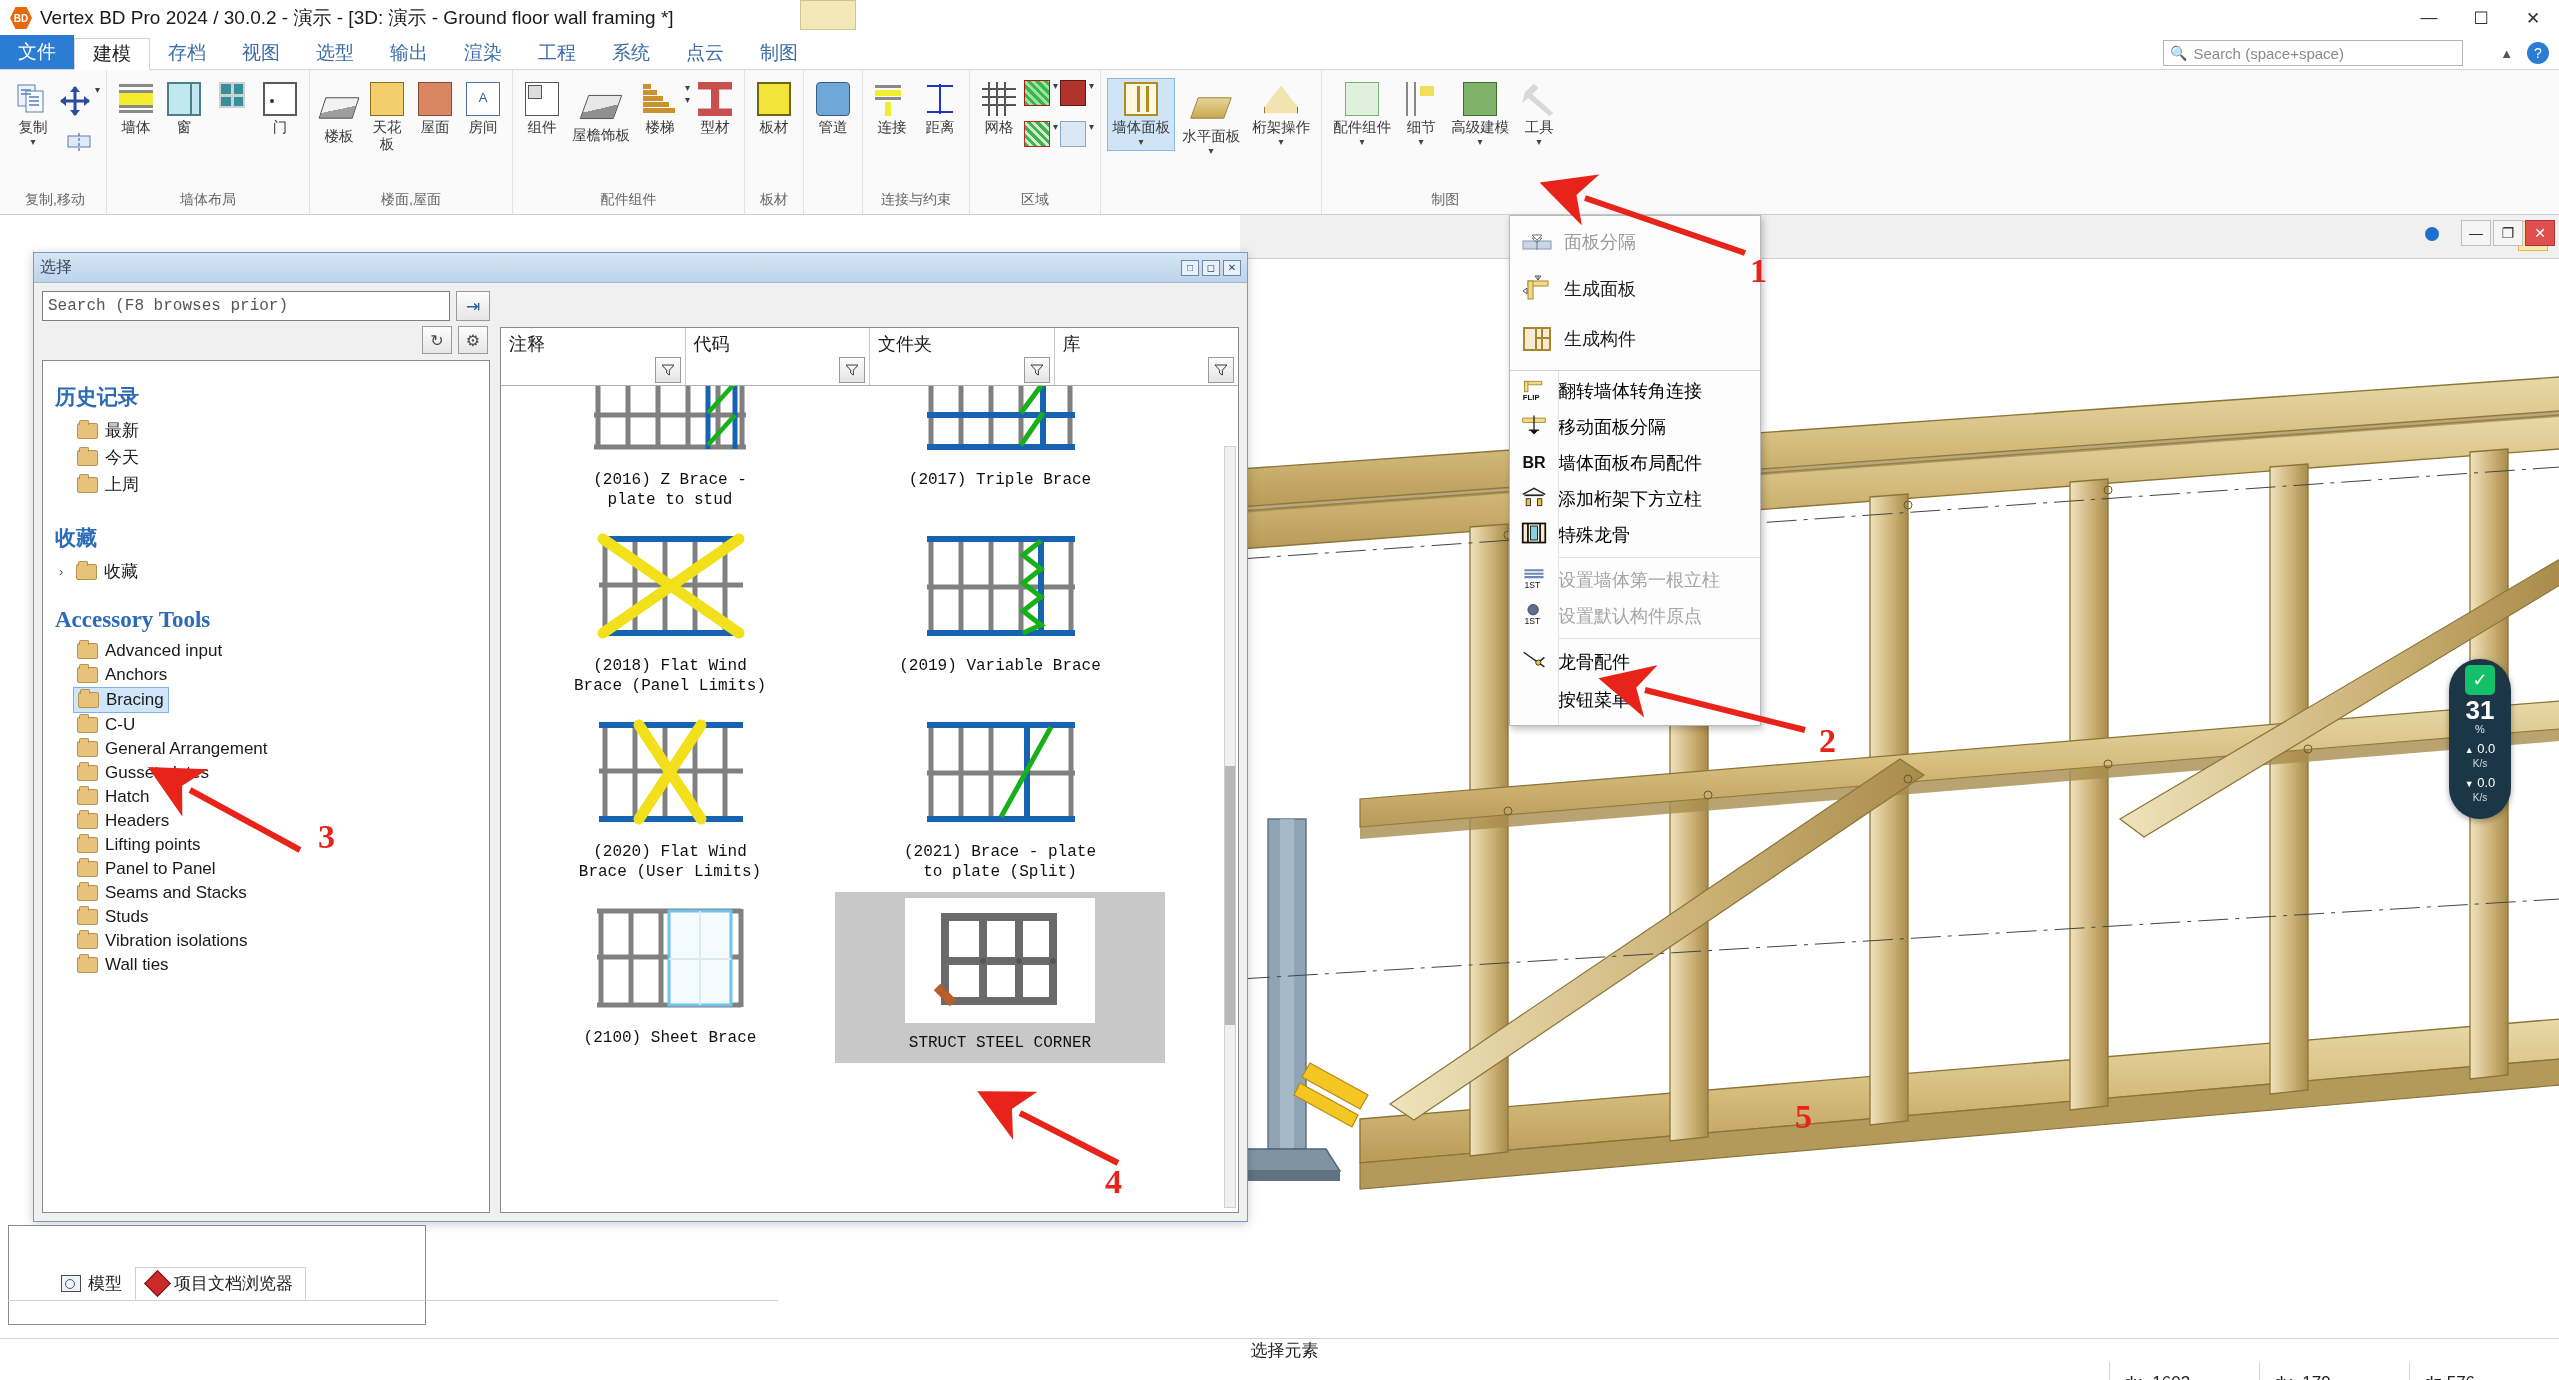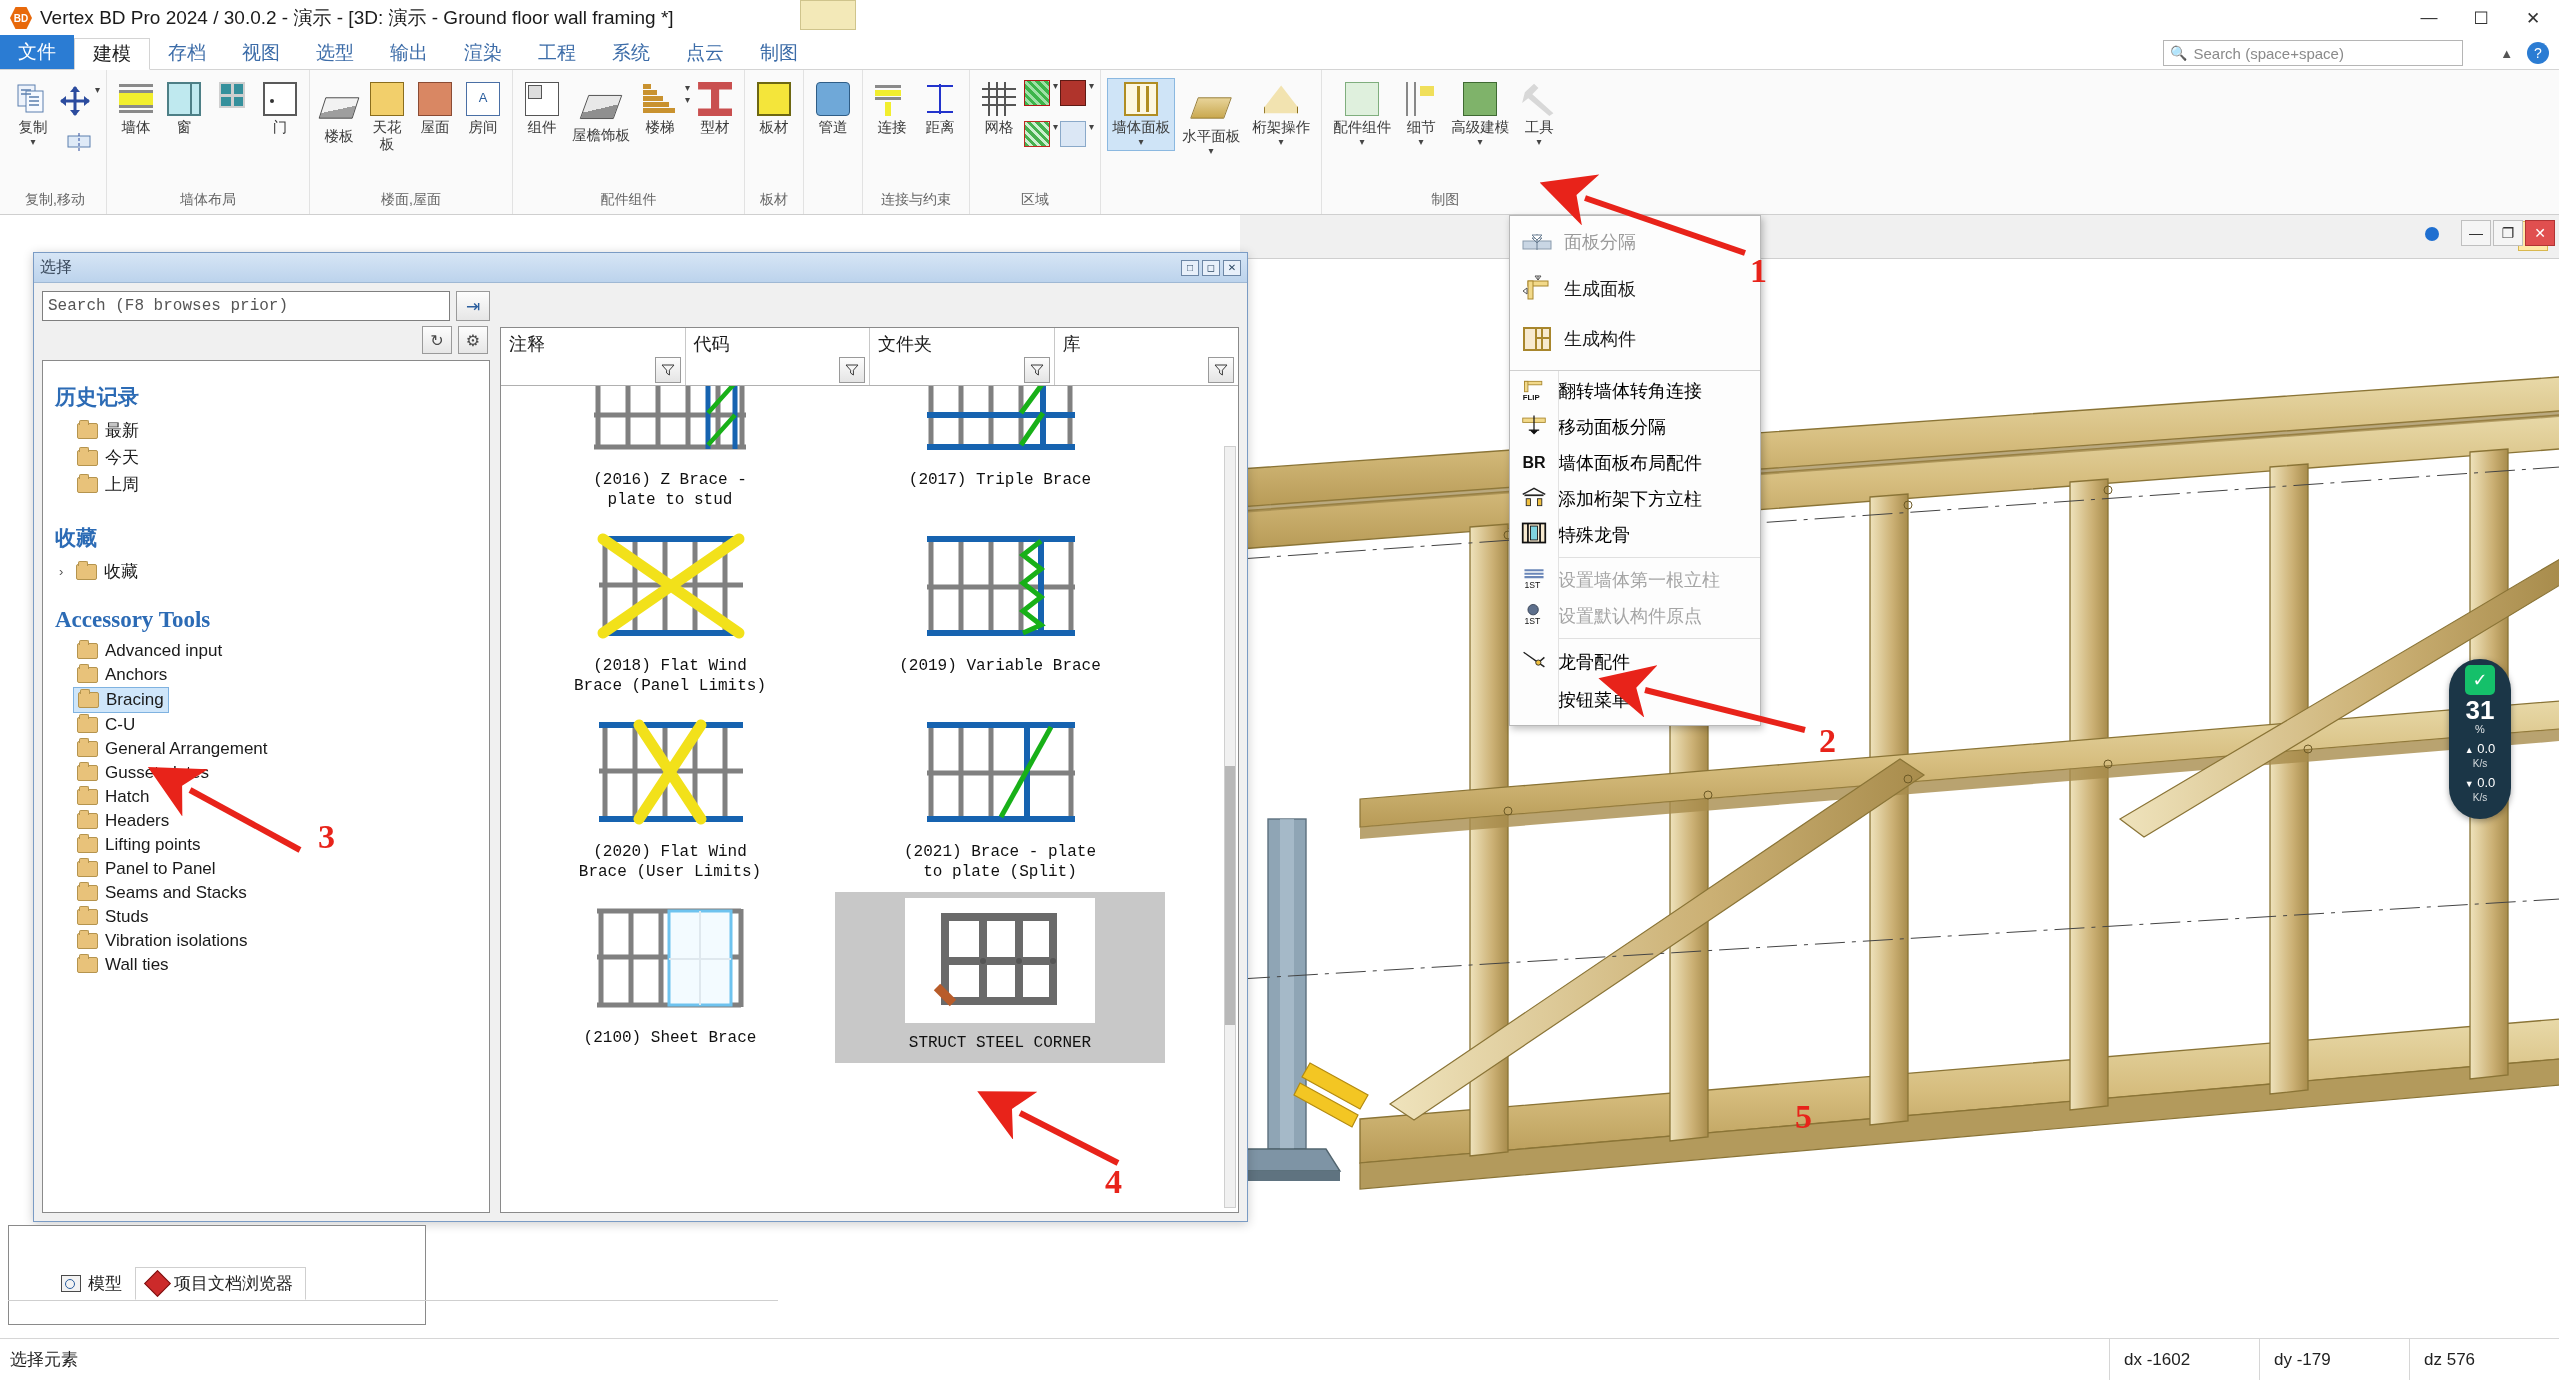--- a/index.html
+++ b/index.html
@@ -263,21 +263,21 @@
          border:1px solid transparent; }
   .ttab.active{ background:#fff;border:1px solid #cfcfcf;border-bottom-color:#fff; }
   .ic-model{ width:20px;height:17px;border:1.5px solid #4a4a4a;background:#f3f3f3;position:relative;}
   .ic-model:after{content:"";position:absolute;left:3px;top:3px;width:8px;height:8px;border-radius:50%;
                   border:1.5px solid #2b5e9e;}
   .ic-diamond{ width:19px;height:19px;background:#cc2a2a;transform:rotate(45deg);border:1px solid #7a1414;}
 
   
   .statusbar{
     position:absolute; left:0; right:0; bottom:0; height:42px; background:#fff;
-    border-top:1px solid #d6d6d6; display:flex; align-items:center;
+    border-top:1px solid #d6d6d6; display:flex; align-items:center;flex-direction:column;
   }
   .status-left{ font-size:17px; color:#222; padding-left:10px; }
   .status-right{ margin-left:auto; display:flex; }
   .scoord{ width:150px; border-left:1px solid #d6d6d6; height:42px; display:flex;
            align-items:center; padding-left:14px; font-size:17px; color:#222; }
 
   
   .anno-num{ position:absolute; color:#e8231a; font-size:34px; font-weight:bold;
              font-family:"Liberation Serif", serif; }
   .arrow-svg{ position:absolute; left:0; top:0; width:2559px; height:1380px;

